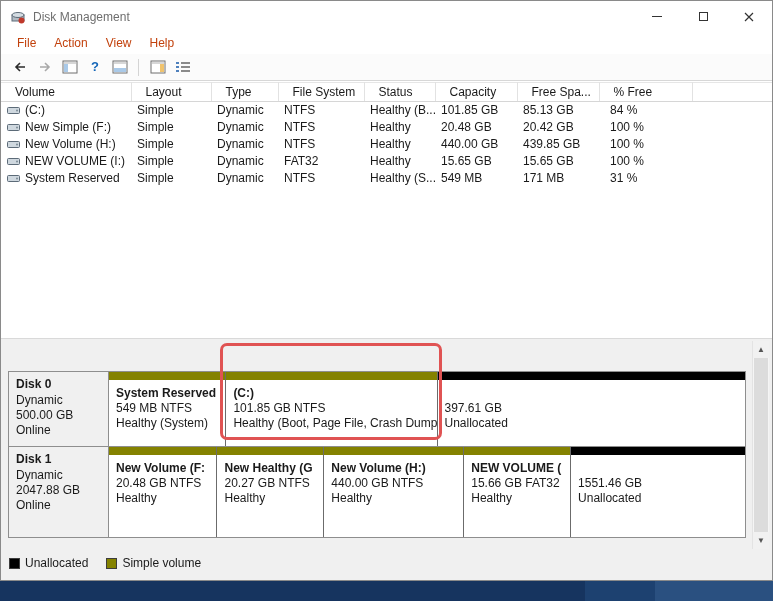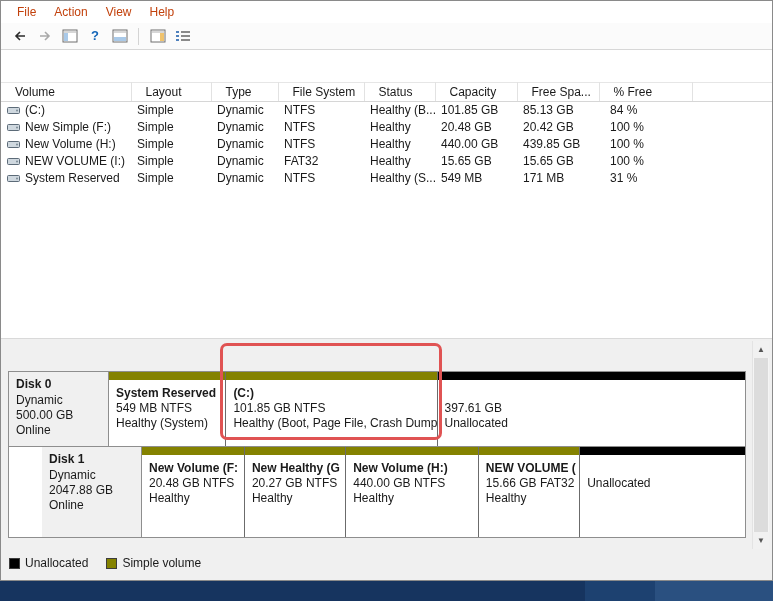--- a/index.html
+++ b/index.html
@@ -48,21 +48,21 @@
   th:last-child { border-right: none; }
   td { height: 17px; padding-left: 6px; white-space: nowrap; overflow: hidden; }
   td.num-r { text-align: left; padding-right: 14px; }
   td.pct { padding-left: 11px; }
   .vol-cell { display: flex; align-items: center; gap: 5px; }
 
   
   .graphics { position: absolute; left: 0; top: 337px; right: 0; bottom: 0; background: #f0f0f0; border-top: 1px solid #d9d9d9; }
   .disk-row { position: absolute; left: 7px; width: 738px; height: 92px; border: 1px solid #8e8e8e; background: #fff; display: flex; }
   .disk-row.d0 { top: 8px; margin-top: 24px; }
-  .disk-row.d1 { top: 107px; padding-left: 33px; }
+  .disk-row.d1 { top: 107px; }
   .disk-label { width: 100px; flex: 0 0 100px; background: #f0f0f0; border-right: 1px solid #8e8e8e; padding: 5px 7px; overflow: hidden; }
   .disk-label .dname { font-weight: bold; height: 16px; }
   .disk-label div { height: 15px; white-space: nowrap; }
   .parts { flex: 1; display: flex; background: #fff; }
   .part { position: relative; padding: 14px 7px 0 7px; overflow: hidden; border-left: 1px solid #6b6b6b; }
   .part:first-child { border-left: none; }
   .stripe { position: absolute; top: 0; left: 0; right: 0; height: 8px; }
   .stripe.simple { background: #848200; }
   .stripe.unalloc { background: #000000; }
   .pt-title { font-weight: bold; height: 15px; white-space: nowrap; }
@@ -91,20 +91,41 @@
   
   .taskbar { position: absolute; left: 0; top: 581px; width: 773px; height: 20px; background: #16345f; }
   .tb-seg1 { position: absolute; left: 585px; top: 0; width: 70px; height: 20px; background: #1d4170; }
   .tb-seg2 { position: absolute; left: 655px; top: 0; width: 118px; height: 20px; background: #2a5080; }
 </style>
 </head>
 <body>
 
 <div class="window">
 
+  <div class="titlebar">
+    <svg width="16" height="16" viewBox="0 0 16 16">
+      <rect x="2" y="6" width="12" height="6" fill="#b3bcc4" stroke="#5c6b78"></rect>
+      <ellipse cx="8" cy="6" rx="6" ry="2.5" fill="#d4dce2" stroke="#5c6b78"></ellipse>
+      <circle cx="11.5" cy="11.5" r="3" fill="#c0392b"></circle>
+    </svg>
+    <span class="title-text">Disk Management</span>
+    <div class="win-controls">
+      <button class="win-btn">
+          <span class="min-glyph"></span>
+        </button>
+      <button class="win-btn">
+          <span class="max-glyph"></span>
+        </button>
+      <button class="win-btn">
+        <svg width="10" height="10" viewBox="0 0 10 10">
+          <path d="M1 1 L9 9 M9 1 L1 9" stroke="#333" stroke-width="1.2"></path>
+        </svg>
+      </button>
+    </div>
+  </div>
 
   <div class="menubar">
     <span class="menu-item">File</span>
     <span class="menu-item">Action</span>
     <span class="menu-item">View</span>
     <span class="menu-item">Help</span>
   </div>
 
   <div class="toolbar">
     <button class="tb-btn">
@@ -343,20 +364,21 @@
         </div>
         <div class="part" style="flex:0 0 16.8%">
           <div class="stripe simple"></div>
           <div class="pt-title">NEW VOLUME  (</div>
           <div class="pt-line">15.66 GB FAT32</div>
           <div class="pt-line">Healthy</div>
         </div>
         <div class="part" style="flex:0 0 27.5%">
           <div class="stripe unalloc"></div>
           <div class="pt-title"></div>
+          <div class="pt-line">1551.46 GB</div>
           <div class="pt-line">Unallocated</div>
         </div>
       </div>
     </div>
 
     <div class="sb">
       <button class="sb-btn sb-up">▲</button>
       <div class="sb-thumb"></div>
       <button class="sb-btn sb-down">▼</button>
     </div>

